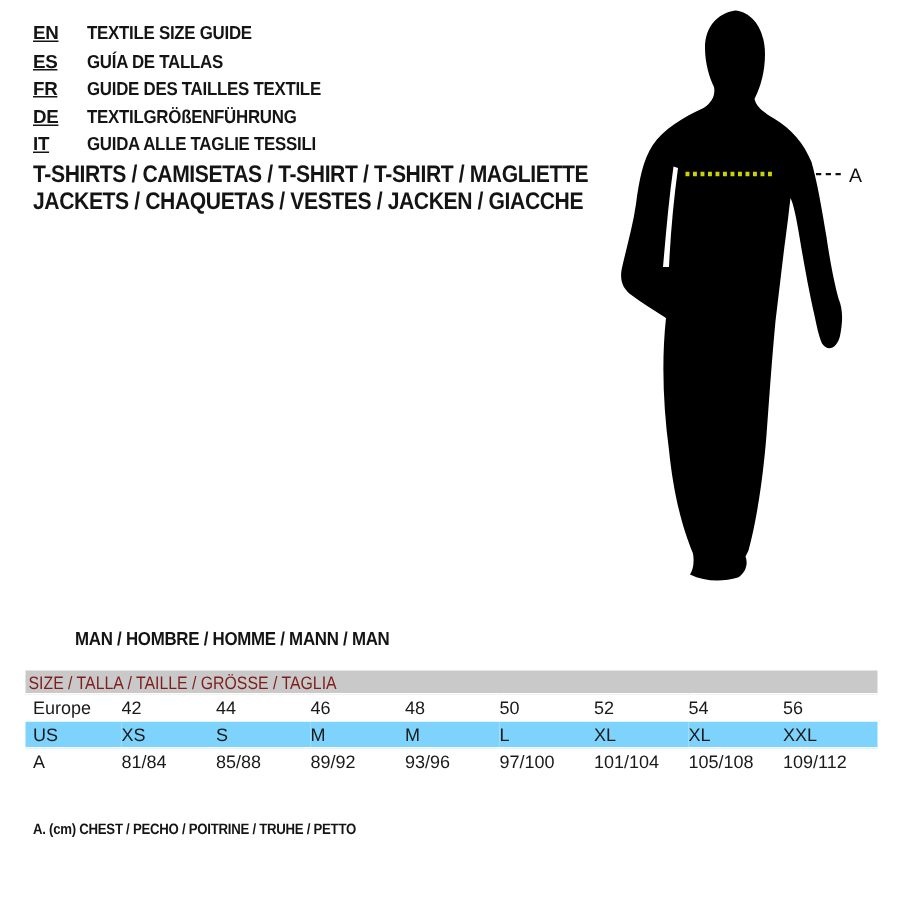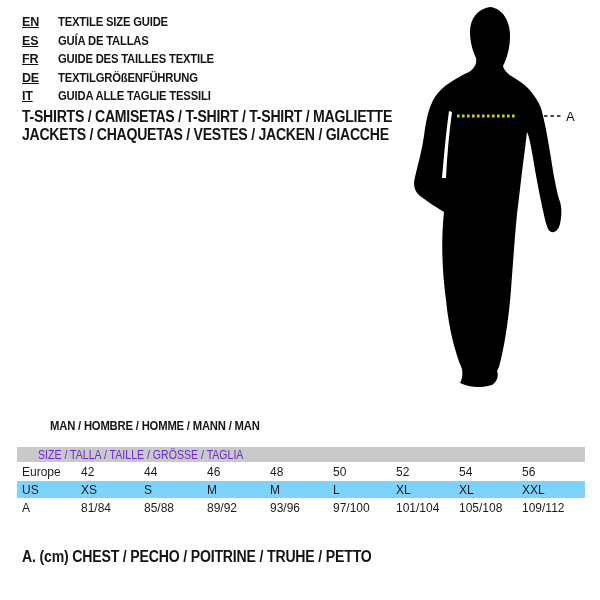--- a/index.html
+++ b/index.html
@@ -21,26 +21,26 @@
 
   
   .figure-wrap{position:absolute;left:400px;top:0;width:200px;height:400px;}
 
   
   .section-title{position:absolute;left:22px;top:419px;font-weight:bold;font-size:12.5px;letter-spacing:-0.2px;margin-left:28px;}
 
   
   .size-table{position:absolute;left:17px;top:447px;width:568px;border-collapse:collapse;table-layout:fixed;font-size:12px;color:#1a1a1a;}
   .size-table td{height:17px;padding:0;border-bottom:1px solid #ffffff;vertical-align:middle;}
-  .size-table tr.head td{background:#c9c9c9;height:15px;text-align:left;padding-left:21px;font-size:12px;color:#6d28d9;}
+  .size-table tr.head td{background:#c9c9c9;height:15px;text-align:left;padding-left:2px;font-size:12px;color:#7f1d1d;}
   .size-table td.lbl{text-align:left;padding-left:5px;}
   .size-table tr.alt td{background:#7dd3fc;}
 
   
-  .footnote{position:absolute;left:22px;top:548px;font-weight:bold;font-size:16px;letter-spacing:-0.2px;}
+  .footnote{position:absolute;left:22px;top:548px;font-weight:bold;font-size:10px;letter-spacing:-0.2px;}
 </style>
 </head>
 <body>
 
 <div class="lang-list">
   <div class="lang-row">
     <span class="lang-code">EN</span>
     <span class="cond">TEXTILE SIZE GUIDE</span>
   </div>
   <div class="lang-row">

